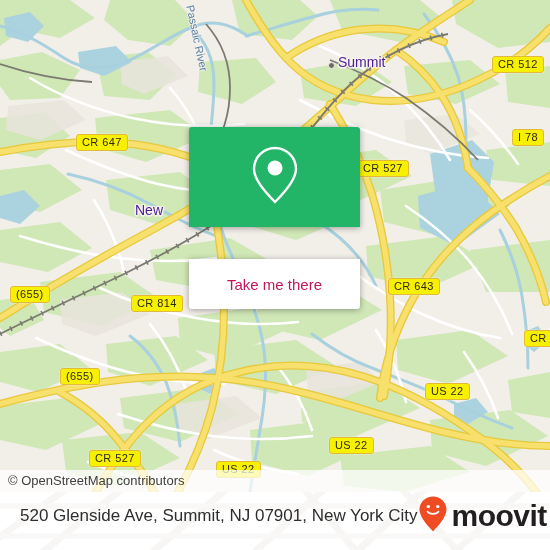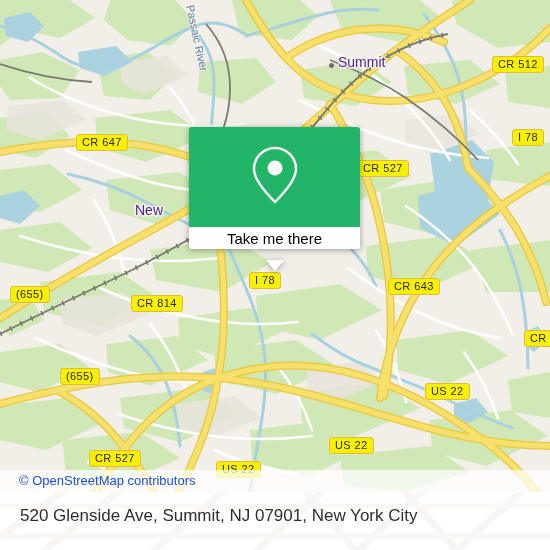--- a/index.html
+++ b/index.html
@@ -60,47 +60,48 @@
     white-space:nowrap;
     transform-origin:0 0;
     text-shadow:1px 0 1px #f4f2ed,-1px 0 1px #f4f2ed,0 1px 1px #f4f2ed,0 -1px 1px #f4f2ed;
   }
 
   
   .attrib{
     position:absolute;left:0;bottom:0;
     height:22px;width:100%;
     background:rgba(255,255,255,.72);
-    color:#1d4ed8;
+    color:#404040;
     font-size:13px;
     line-height:22px;
-    padding-left:19px;
+    padding-left:8px;
     box-sizing:border-box;
     white-space:nowrap;
   }
 
   
   .popup{
     position:absolute;left:189px;top:127px;
     width:171px;
     filter:drop-shadow(0 1px 3px rgba(0,0,0,.35));
   }
   .popup-head{
     height:100px;
     background:#22b567;
     border-radius:3px 3px 0 0;
     display:flex;align-items:center;justify-content:center;
   }
   .popup-foot{
-    height:22px;
+    height:50px;
     background:#ffffff;
     border-radius:0 0 3px 3px;
     display:flex;align-items:center;justify-content:center;
-    color:#000000;
+    color:#be185d;
     font-size:15px;
+    margin-top:32px;
   }
   .popup-tail{
     position:absolute;left:50%;top:133px;
     margin-left:-9px;
     width:0;height:0;
     border-left:9px solid transparent;
     border-right:9px solid transparent;
     border-top:11px solid #ffffff;
   }
 
@@ -346,16 +347,27 @@
         <path d="M300,-8 L360,64"></path>
         <path d="M398,-8 L462,64"></path>
       </g>
       <g stroke="#f4f2ee" stroke-width="5" fill="none">
         <path d="M0,14 L550,14"></path>
         <path d="M0,44 L550,44"></path>
       </g>
     </svg>
     <div class="bb-inner">
       <div class="bb-address">520 Glenside Ave, Summit, NJ 07901, New York City</div>
+      <div class="bb-logo">
+        <span>
+          <svg width="30" height="38" viewBox="0 0 30 38" aria-hidden="true">
+            <path d="M15 1.5 C7.5 1.5 1.5 7.4 1.5 14.6 C1.5 22.6 10.4 31.5 15 36.5 C19.6 31.5 28.5 22.6 28.5 14.6 C28.5 7.4 22.5 1.5 15 1.5 Z" fill="#ef4c23"></path>
+            <circle cx="10.3" cy="11.6" r="1.7" fill="#ffffff"></circle>
+            <circle cx="19.7" cy="11.6" r="1.7" fill="#ffffff"></circle>
+            <path d="M9.6 16.6 C11.4 19.6 18.6 19.6 20.4 16.6" stroke="#ffffff" stroke-width="1.8" fill="none" stroke-linecap="round"></path>
+          </svg>
+        </span>
+        <span class="bb-logo-word">moovit</span>
+      </div>
     </div>
   </div>
 
 </div>
 
 </body></html>

